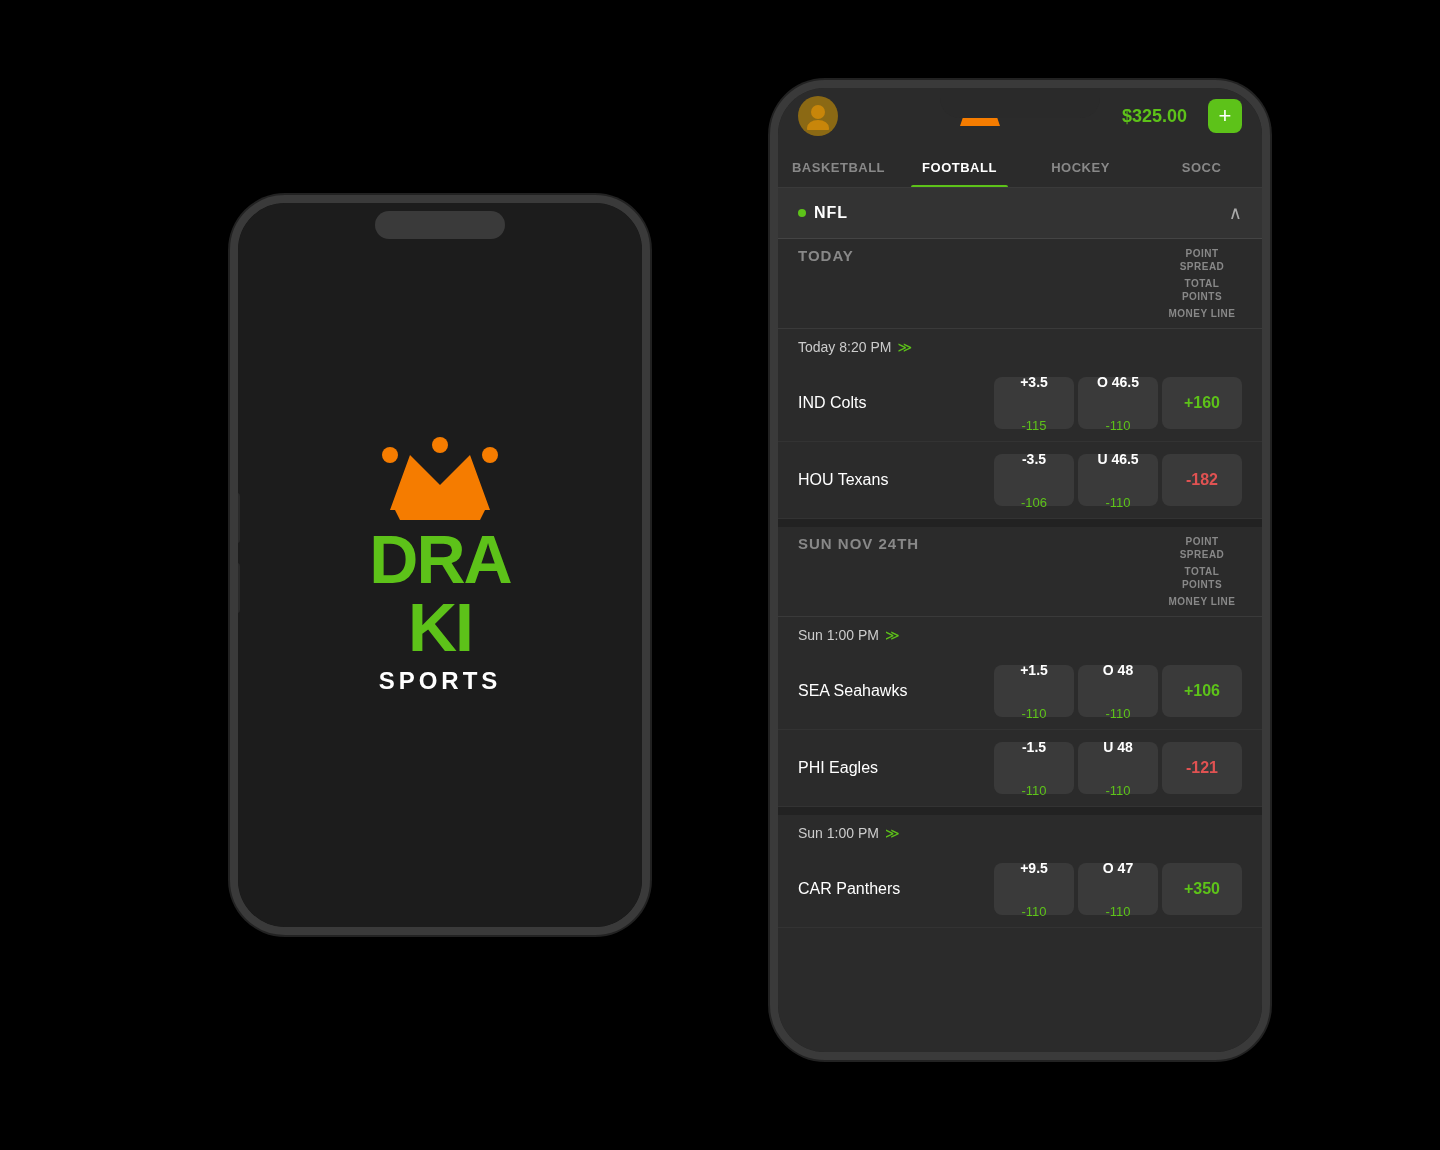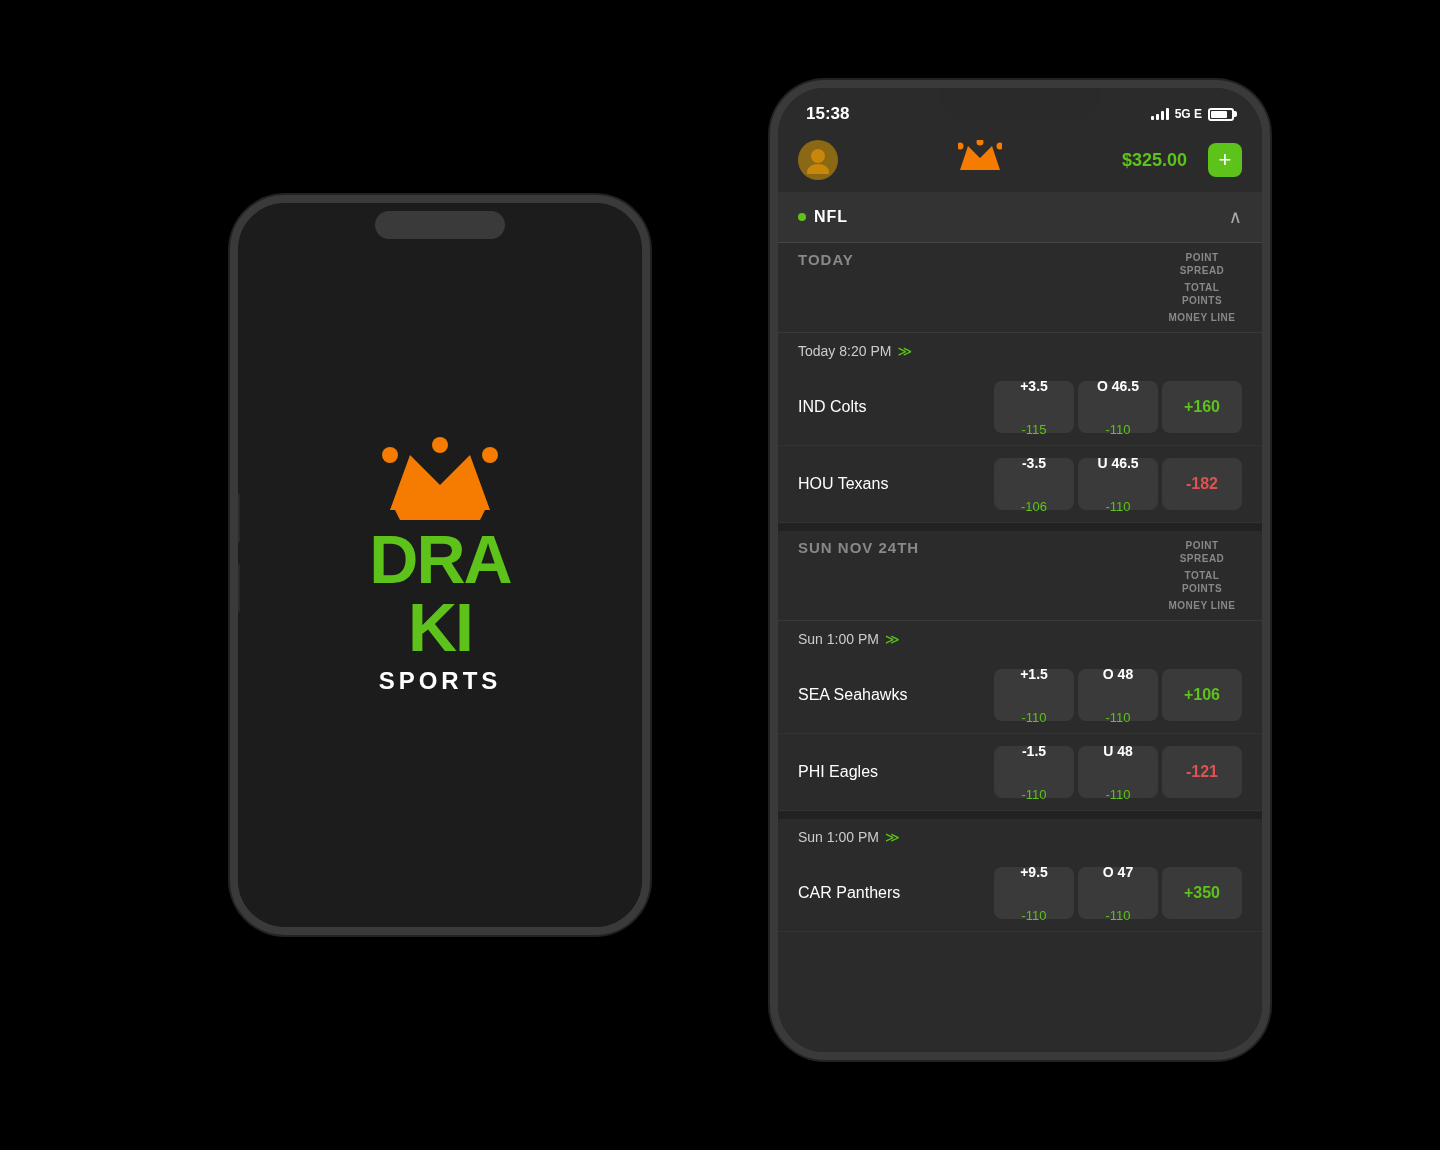--- a/index.html
+++ b/index.html
@@ -476,35 +476,20 @@
         </div>
         <div style="color:#fff; font-size:24px; font-weight:700; letter-spacing:4px; margin-top:6px;">SPORTS</div>
       </div>
     </div>
   </div>
 
   <div class="phone-front">
     <div class="notch"></div>
     <div class="phone-front-screen">
 
-      <div class="status-bar">
-        <span class="status-time">15:38</span>
-        <div class="status-icons">
-          <div class="signal-bars">
-            <div class="signal-bar" style="height:4px;"></div>
-            <div class="signal-bar" style="height:6px;"></div>
-            <div class="signal-bar" style="height:9px;"></div>
-            <div class="signal-bar" style="height:12px;"></div>
-          </div>
-          <span style="font-size:12px; font-weight:600;">5G E</span>
-          <div class="battery-icon">
-            <div class="battery-fill"></div>
-          </div>
-        </div>
-      </div>
 
       <div class="app-header">
         <div class="avatar">
           <svg width="28" height="28" viewBox="0 0 28 28">
             <circle cx="14" cy="10" r="7" fill="#c8860a"></circle>
             <ellipse cx="14" cy="26" rx="11" ry="8" fill="#c8860a"></ellipse>
           </svg>
         </div>
         <div>
           <svg width="44" height="36" viewBox="0 0 44 36">
@@ -513,20 +498,26 @@
             <circle cx="22" cy="2" r="3.5" fill="#f57c00"></circle>
             <circle cx="42" cy="6" r="3.5" fill="#f57c00"></circle>
           </svg>
         </div>
         <div class="balance-area">
           <span class="balance-text">$325.00</span>
           <div class="add-btn">+</div>
         </div>
       </div>
 
+      <div class="sport-tabs">
+        <div class="sport-tab">BASKETBALL</div>
+        <div class="sport-tab active">FOOTBALL</div>
+        <div class="sport-tab">HOCKEY</div>
+        <div class="sport-tab">SOCC</div>
+      </div>
 
       <div class="main-content">
 
         <div class="league-header">
           <div class="league-name-area">
             <div class="league-dot"></div>
             <span class="league-name">NFL</span>
           </div>
           <span class="chevron-up">∧</span>
         </div>

